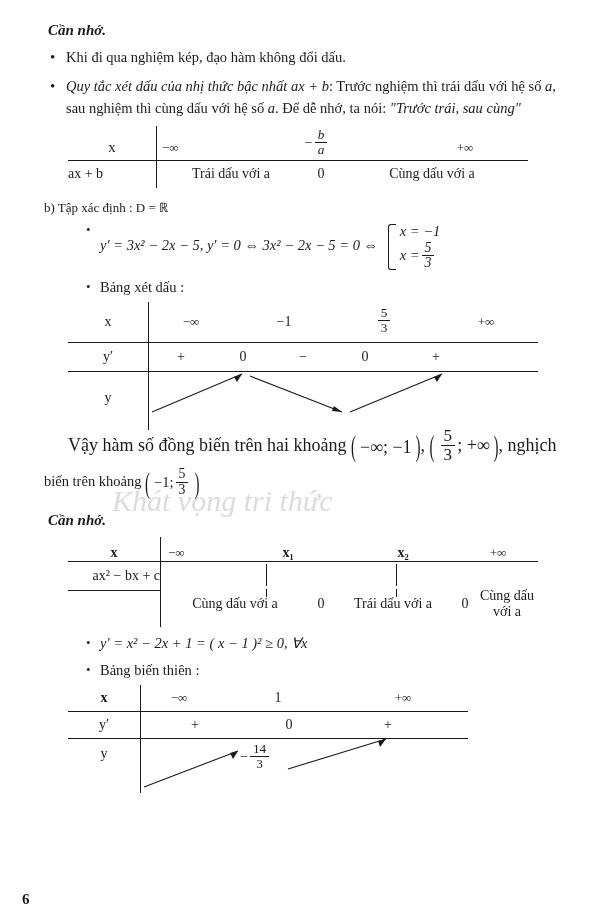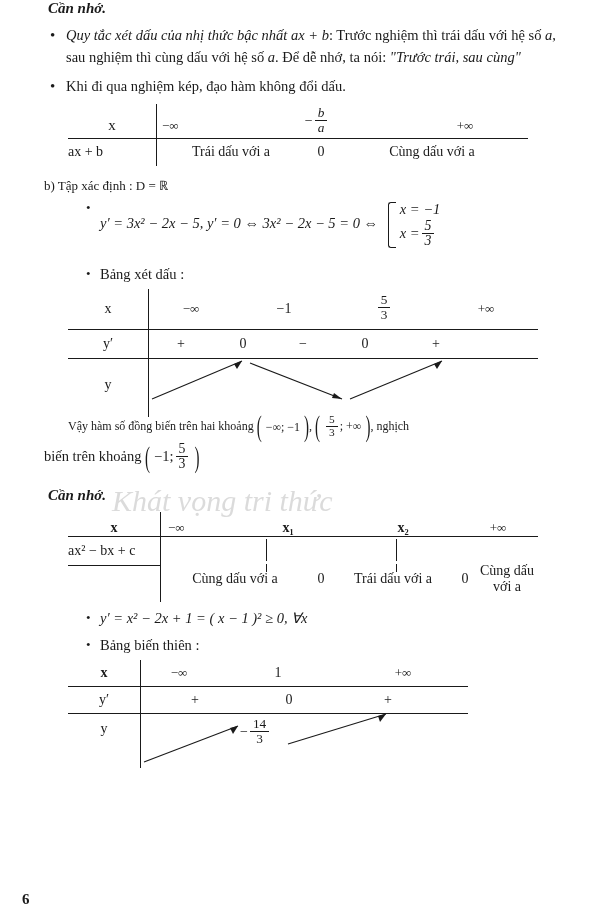--- a/index.html
+++ b/index.html
@@ -17,21 +17,21 @@
   }
   .page {
     position: relative;
     width: 600px;
     height: 924px;
     padding: 0;
   }
   .content {
     position: absolute;
     left: 40px;
-    top: 0;
+    top: 22px;
     width: 530px;
   }
   .note-title {
     font-weight: bold;
     font-style: italic;
     font-size: 15px;
     margin: 0 0 8px 8px;
   }
   .bullet-list {
     list-style: none;
@@ -147,21 +147,21 @@
   .t2 .rx { height: 40px; }
   .t2 .ry { height: 28px; }
   .t2 .c-label { width: 80px; text-align: center; }
   .t2 .c1 { width: 86px; text-align: center; font-size: 13px; }
   .t2 .c2 { width: 100px; text-align: center; }
   .t2 .c3 { width: 100px; text-align: center; }
   .t2 .c4 { flex: 1; text-align: center; font-size: 13px; }
   .t2 .sgn { width: 60px; text-align: center; }
 
   .vay-line {
-    font-size: 12px;
+    font-size: 18px;
     margin: 4px 0 2px 28px;
     line-height: 1.9;
   }
   .vay-line2 {
     font-size: 14.5px;
     margin: 2px 0 6px 4px;
     line-height: 2.0;
   }
   .bigparen {
     display: inline-block;
@@ -255,24 +255,24 @@
 <body>
 
 <div class="page">
 
   <div class="content">
 
     <div class="note-title">Cần nhớ.</div>
 
     <ul class="bullet-list">
       <li>
-        <span class="it">Quy tắc xét dấu của nhị thức bậc nhất ax + b</span><span>: Trước nghiệm thì trái dấu với hệ số </span><span class="mathvar">a</span><span>, sau nghiệm thì cùng dấu với hệ số </span><span class="mathvar">a</span><span>. Để dễ nhớ, ta nói: </span><span class="it">"Trước trái, sau cùng"</span>
+        <span>Khi đi qua nghiệm kép, đạo hàm không đổi dấu.</span>
       </li>
       <li>
-        <span>Khi đi qua nghiệm kép, đạo hàm không đổi dấu.</span>
+        <span class="it">Quy tắc xét dấu của nhị thức bậc nhất ax + b</span><span>: Trước nghiệm thì trái dấu với hệ số </span><span class="mathvar">a</span><span>, sau nghiệm thì cùng dấu với hệ số </span><span class="mathvar">a</span><span>. Để dễ nhớ, ta nói: </span><span class="it">"Trước trái, sau cùng"</span>
       </li>
     </ul>
 
     <div class="tbl t1">
       <div class="vline" style="left:88px; top:0px; height:62px;"></div>
 
       <div class="row-x">
         <div class="cell-x">x</div>
         <div class="cell-minf">−∞</div>
         <div class="cell-root">
@@ -296,21 +296,21 @@
     <div class="eq-line dot">
       <span class="it">y′ = 3x² − 2x − 5,  y′ = 0 ⇔ 3x² − 2x − 5 = 0 ⇔</span>
       <span class="brace-sys">
         <span class="l it">x = −1</span>
         <span class="l it">
           <span>x =</span><span class="frac"><span class="num">5</span><span class="den">3</span></span>
         </span>
       </span>
     </div>
 
-    <div class="eq-line dot" style="margin-top:16px;">
+    <div class="eq-line dot" style="margin-top:7px;">
       <span>Bảng xét dấu :</span>
     </div>
 
     <div class="tbl t2">
       <div class="vline" style="left:80px; top:0; height:128px;"></div>
 
       <div class="r rx">
         <div class="c-label">x</div>
         <div class="c1">−∞</div>
         <div class="c2">−1</div>
@@ -369,21 +369,21 @@
         <div class="c-label" style="font-weight:bold;">x</div>
         <div class="c1">−∞</div>
         <div class="c2" style="font-weight:bold;">x₁</div>
         <div class="c3" style="font-weight:bold;">x₂</div>
         <div class="c4">+∞</div>
       </div>
 
       <div class="hline" style="width:470px;"></div>
 
       <div class="r2">
-        <div style="width:92px; text-align:left;">ax² − bx + c</div>
+        <div style="width:92px; text-align:right;">ax² − bx + c</div>
         <div style="flex:1; position:relative; height:28px;">
           <div style="position:absolute; left:106px; top:2px; height:22px; border-left:1px solid #1a1a1a;"></div>
           <div style="position:absolute; left:236px; top:2px; height:22px; border-left:1px solid #1a1a1a;"></div>
         </div>
       </div>
 
       <div class="hline" style="width:92px;"></div>
 
       <div class="r3">
         <div class="s1"></div>

